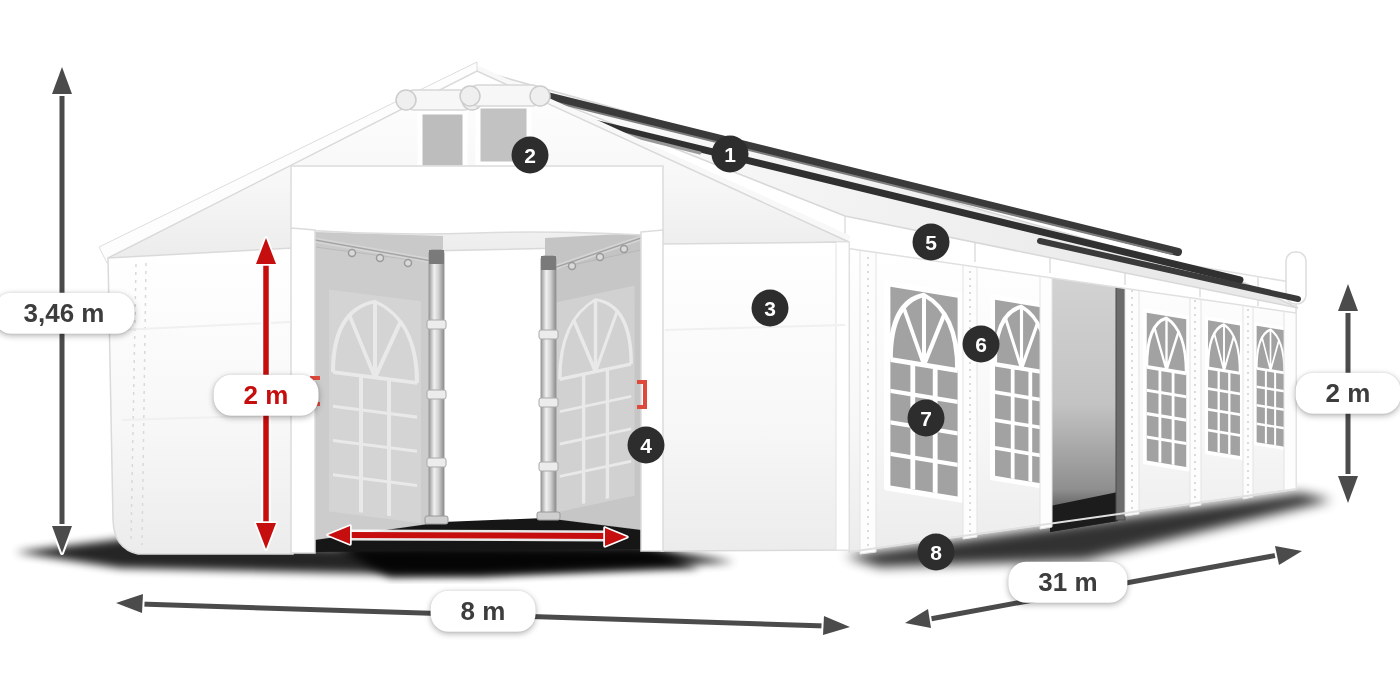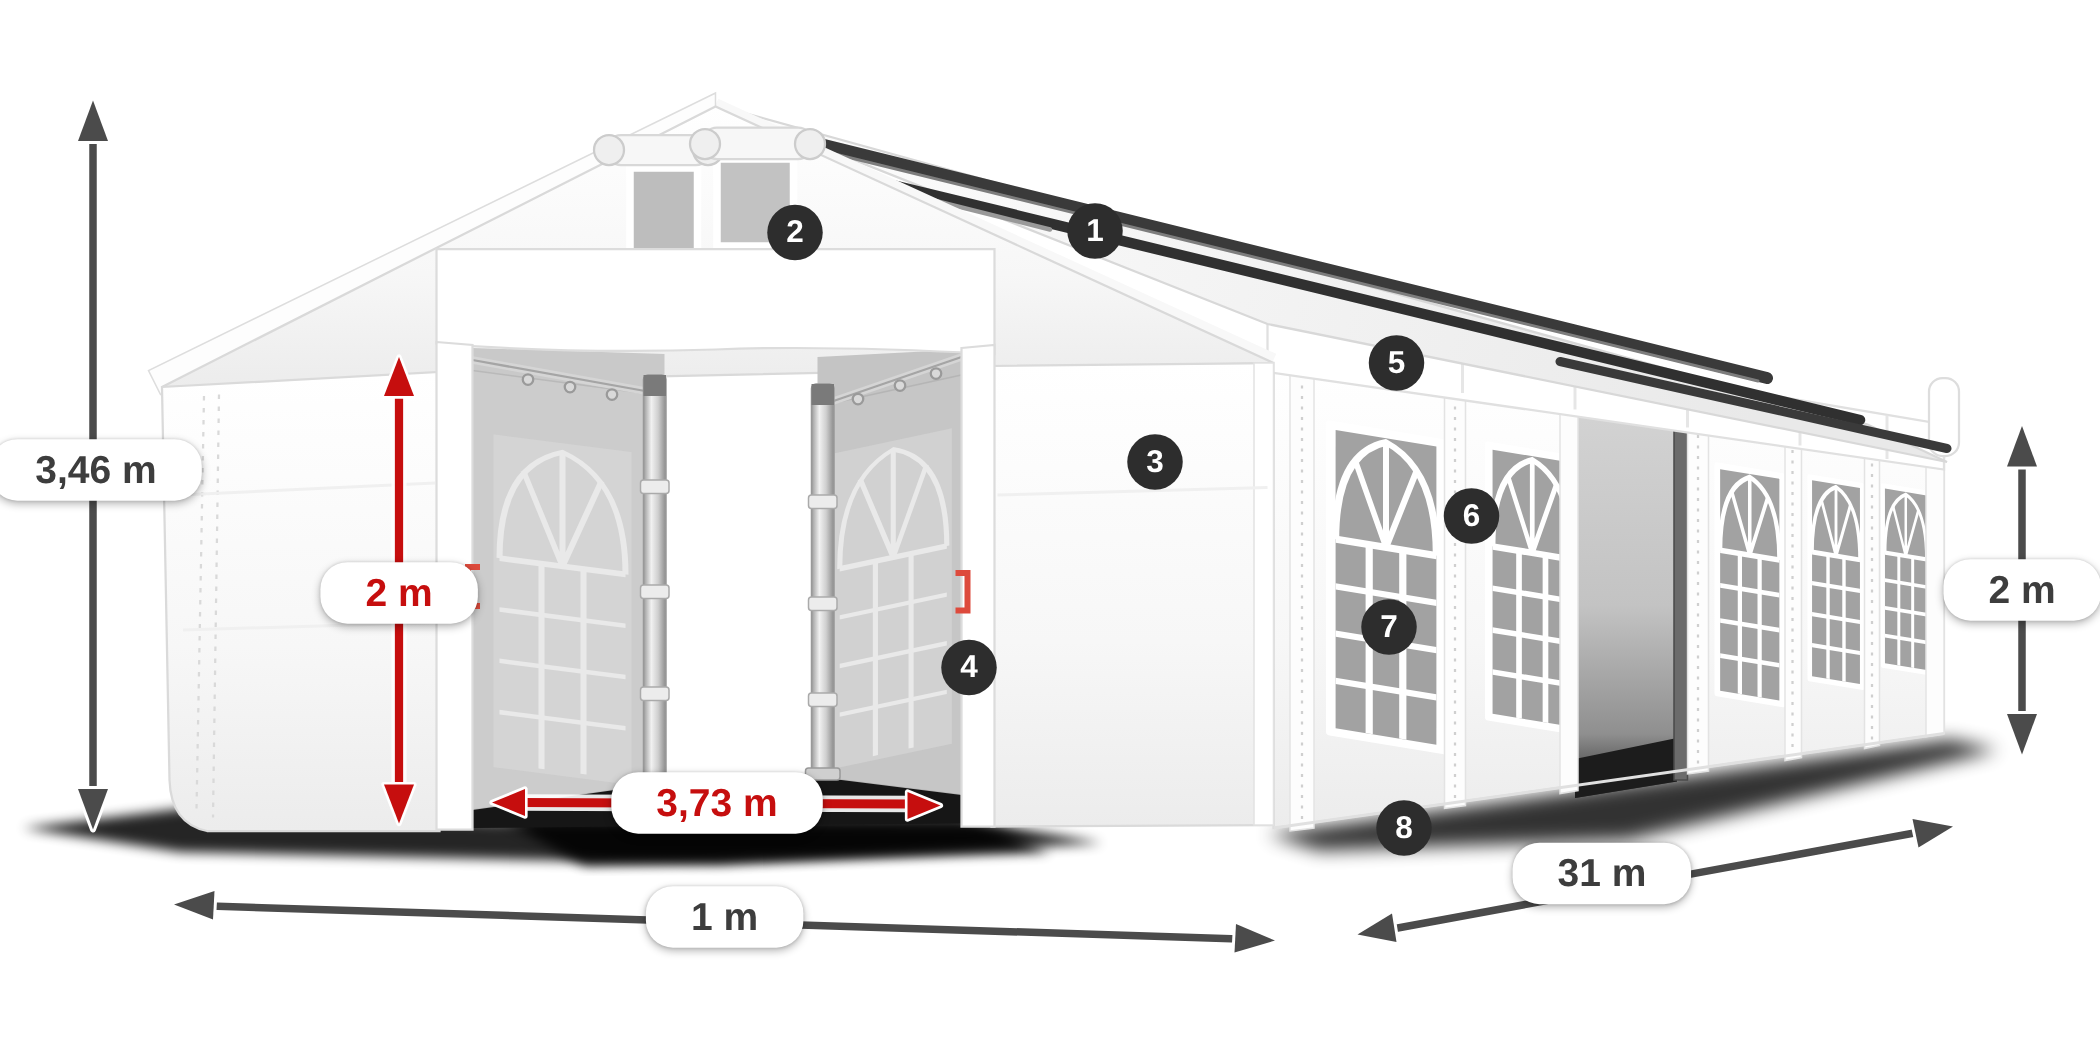--- a/index.html
+++ b/index.html
@@ -275,18 +275,17 @@
   <div class="badge" style="left:530px;top:155px;">2</div>
   <div class="badge" style="left:770px;top:308px;">3</div>
   <div class="badge" style="left:646px;top:445px;">4</div>
   <div class="badge" style="left:931px;top:242px;">5</div>
   <div class="badge" style="left:981px;top:344px;">6</div>
   <div class="badge" style="left:926px;top:418px;">7</div>
   <div class="badge" style="left:936px;top:552px;">8</div>
 
   <div class="pill" style="left:64px;top:313px;">3,46 m</div>
   <div class="pill red" style="left:266px;top:395px;">2 m</div>
-  <div class="pill red" style="left:478px;top:535px;">3,73 m</div>
-  <div class="pill" style="left:483px;top:611px;">1 m</div>
+  <div class="pill" style="left:483px;top:611px;">8 m</div>
   <div class="pill" style="left:1068px;top:582px;">31 m</div>
   <div class="pill" style="left:1348px;top:393px;">2 m</div>
 
 </div>
 
 </body></html>

